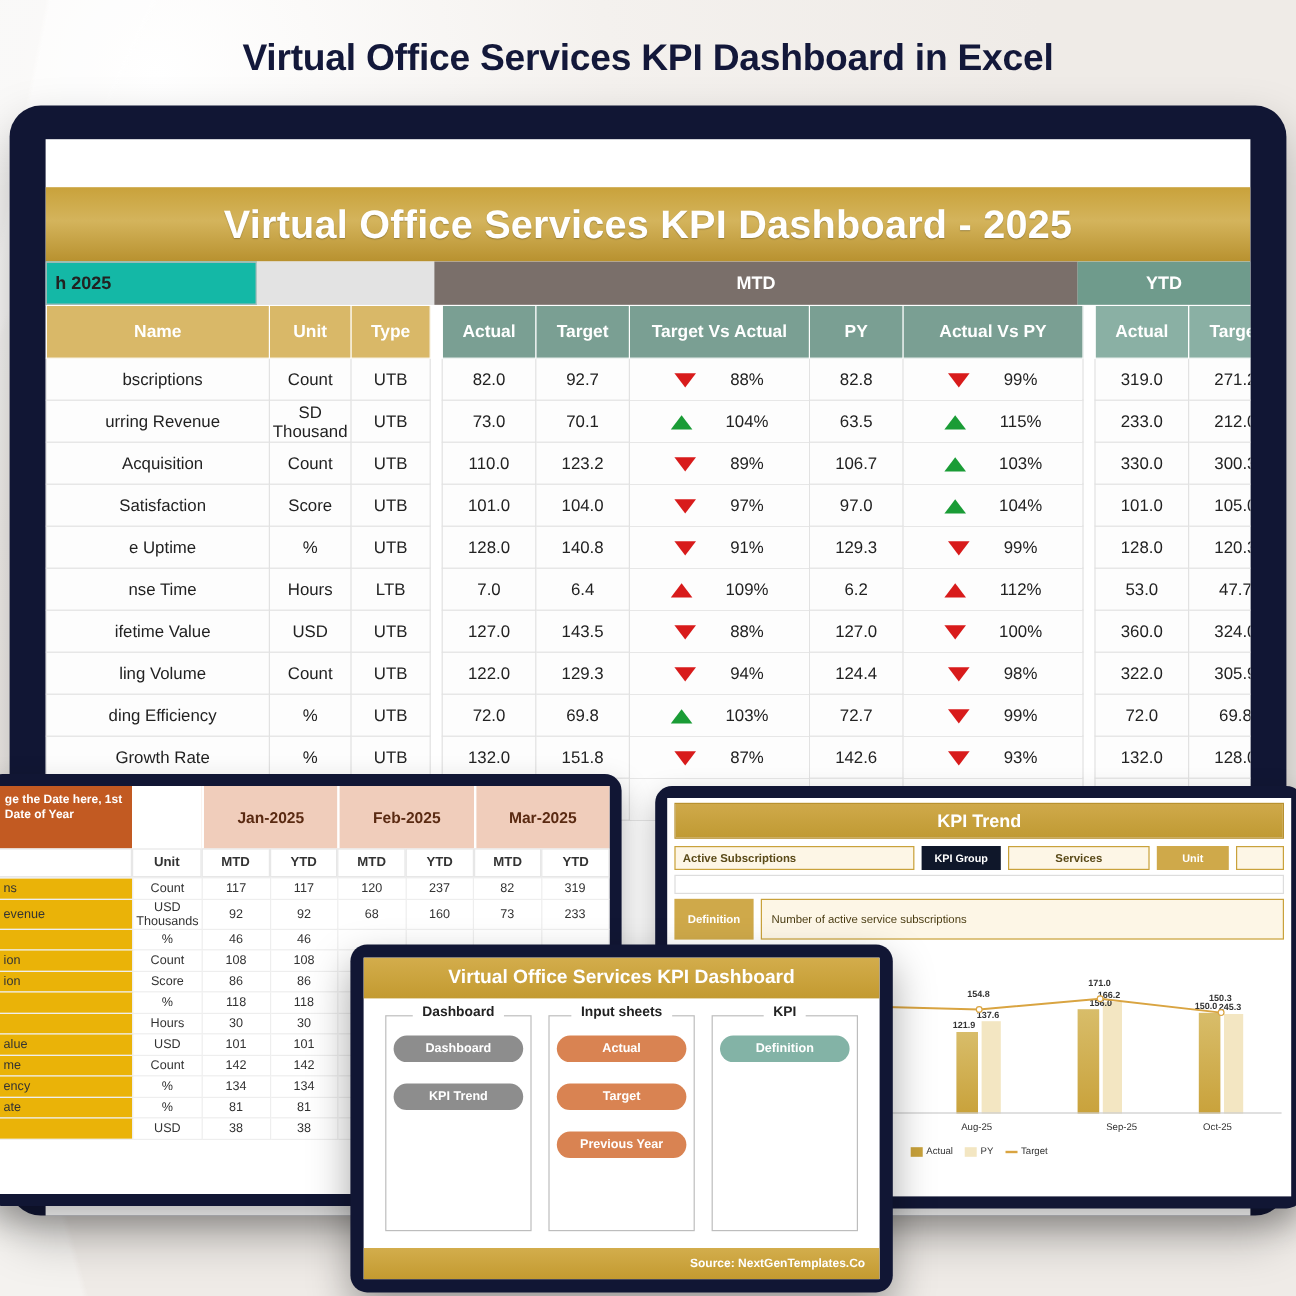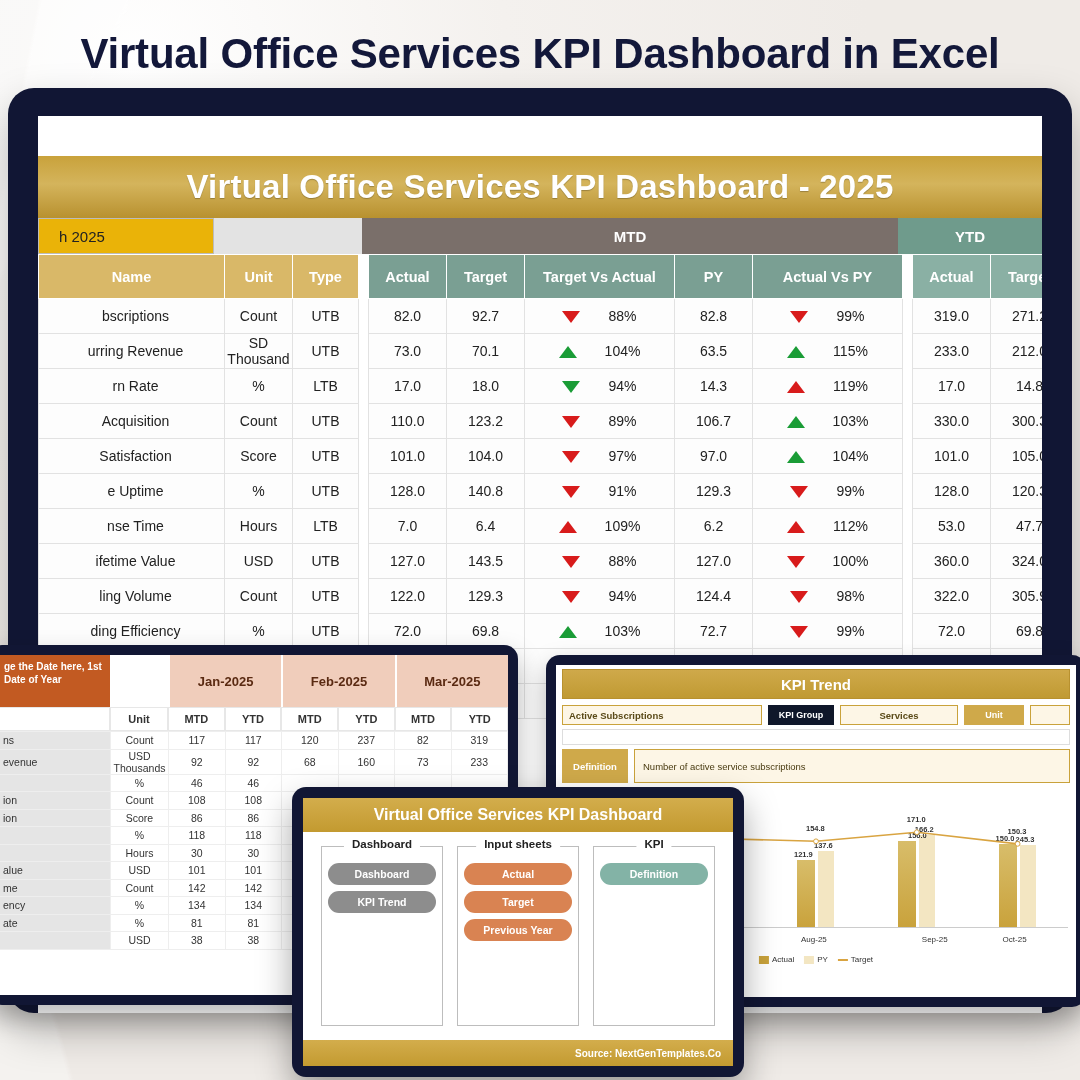--- a/index.html
+++ b/index.html
@@ -23,21 +23,21 @@
       linear-gradient(115deg, rgba(255,255,255,0.7) 0 8%, rgba(0,0,0,0) 8.4% 14%),
       linear-gradient(101deg, rgba(210,200,192,0.35) 0 3%, rgba(0,0,0,0) 3.3% 12%),
       linear-gradient(75deg, rgba(255,255,255,0.55) 0 5%, rgba(0,0,0,0) 5.4% 18%);
     opacity: .6;
   }
 
   .headline {
     position: absolute;
     top: 30px; left: 0; right: 0;
     text-align: center;
-    font-size: 42px;
+    font-size: 31px;
     font-weight: bold;
     color: #13183a;
     letter-spacing: -0.2px;
   }
 
   
   .monitor {
     position: absolute;
     left: 8px; top: 88px;
     width: 1064px; height: 925px;
@@ -62,23 +62,23 @@
     letter-spacing: .2px;
     text-shadow: 0 1px 1px rgba(0,0,0,.25);
     margin-top: 40px;
   }
 
   .band {
     display: flex; height: 36px; align-items: stretch;
     background: #e3e3e3;
   }
   .band .month-box {
-    width: 176px; background: #eab308; border: 1px solid #bcbcbc;
-    display: flex; align-items: center; padding-left: 20px;
-    font-size: 15px; font-weight: normal; color: #222;
+    width: 176px; background: #14b8a6; border: 1px solid #bcbcbc;
+    display: flex; align-items: center; padding-left: 7px;
+    font-size: 15px; font-weight: bold; color: #222;
   }
   .band .gap { width: 148px; background: #e3e3e3; }
   .band .mtd {
     width: 536px; background: #7a6f6a; color: #fff;
     display: flex; align-items: center; justify-content: center;
     font-size: 15px; font-weight: bold;
   }
   .band .ytd {
     flex: 1; background: #6f9b8c; color: #fff;
     display: flex; align-items: center; justify-content: center;
@@ -140,21 +140,21 @@
   }
   .laptop-left .scr { width: 100%; height: 100%; background: #fff; overflow: hidden; }
   .ll-head { display: flex; height: 52px; }
   .ll-head .c0 { width: 112px; background: #c25a22; color:#fff; font-size: 10px; font-weight:bold; padding:6px; line-height: 1.25; }
   .ll-head .c1 { width: 58px; background: #ffffff; }
   .ll-head .mh { flex:1; background: #f0cdbb; color: #5a2a12; font-size: 13px; font-weight:bold; display:flex; align-items:center; justify-content:center; border-left: 2px solid #fff;}
   .ll-sub { display:flex; height: 24px; background:#fff; font-size:11px; font-weight:bold; color:#333;}
   .ll-sub div { display:flex; align-items:center; justify-content:center; border: 1px solid #e7e7e7; }
   table.ll { width: 100%; border-collapse: collapse; table-layout: fixed; }
   table.ll td { height: 17.5px; font-size: 10.5px; text-align:center; border:1px solid #eee; color:#333; }
-  table.ll td.nm { background:#e5e5e5; text-align:left; padding-left:4px; }
+  table.ll td.nm { background:#eab308; text-align:left; padding-left:4px; }
   table.ll td.un { background:#fff; }
 
   
   .laptop-right {
     position: absolute;
     left: 546px; top: 655px;
     width: 540px; height: 352px;
     background: #111634;
     border-radius: 14px;
     padding: 10px;
@@ -198,21 +198,21 @@
     box-shadow: 0 16px 34px rgba(0,0,0,.35);
   }
   .laptop-front .scr { width:100%; height:100%; background:#fff; overflow:hidden; display:flex; flex-direction:column;}
   .lf-title {
     height: 34px;
     background: linear-gradient(180deg,#d3ad4c,#c39a30);
     color:#fff; font-size:16px; font-weight:bold;
     display:flex;align-items:center;justify-content:center;
   }
   .lf-body { flex:1; display:flex; gap:14px; padding: 14px 18px; }
-  .lf-panel { flex:1; border:1px solid #bdbdbd; position:relative; padding-top: 16px; display:flex; flex-direction:column; align-items:center; gap:6px; }
+  .lf-panel { flex:1; border:1px solid #bdbdbd; position:relative; padding-top: 16px; display:flex; flex-direction:column; align-items:center; gap:18px; }
   .lf-panel .cap {
     position:absolute; top:-9px; left:50%; transform:translateX(-50%);
     background:#fff; padding: 0 8px; font-size: 11.5px; font-weight:bold; color:#222;
     white-space: nowrap;
   }
   .pill {
     width: 108px; height: 22px; border-radius: 11px;
     display:flex;align-items:center;justify-content:center;
     font-size:10.5px; color:#fff; font-weight:bold;
   }
@@ -291,34 +291,20 @@
             <td>UTB</td>
             <td class="sep-cell"></td>
             <td>73.0</td>
             <td>70.1</td>
             <td class="pct"><span class="tri up"></span>104%</td>
             <td>63.5</td>
             <td class="pct"><span class="tri up"></span>115%</td>
             <td class="sep-cell"></td>
             <td>233.0</td>
             <td>212.0</td>
-          </tr>
-          <tr>
-            <td class="name">rn Rate</td>
-            <td>%</td>
-            <td>LTB</td>
-            <td class="sep-cell"></td>
-            <td>17.0</td>
-            <td>18.0</td>
-            <td class="pct"><span class="tri down-green"></span>94%</td>
-            <td>14.3</td>
-            <td class="pct"><span class="tri up-red"></span>119%</td>
-            <td class="sep-cell"></td>
-            <td>17.0</td>
-            <td>14.8</td>
           </tr>
           <tr>
             <td class="name">Acquisition</td>
             <td>Count</td>
             <td>UTB</td>
             <td class="sep-cell"></td>
             <td>110.0</td>
             <td>123.2</td>
             <td class="pct"><span class="tri down"></span>89%</td>
             <td>106.7</td>

